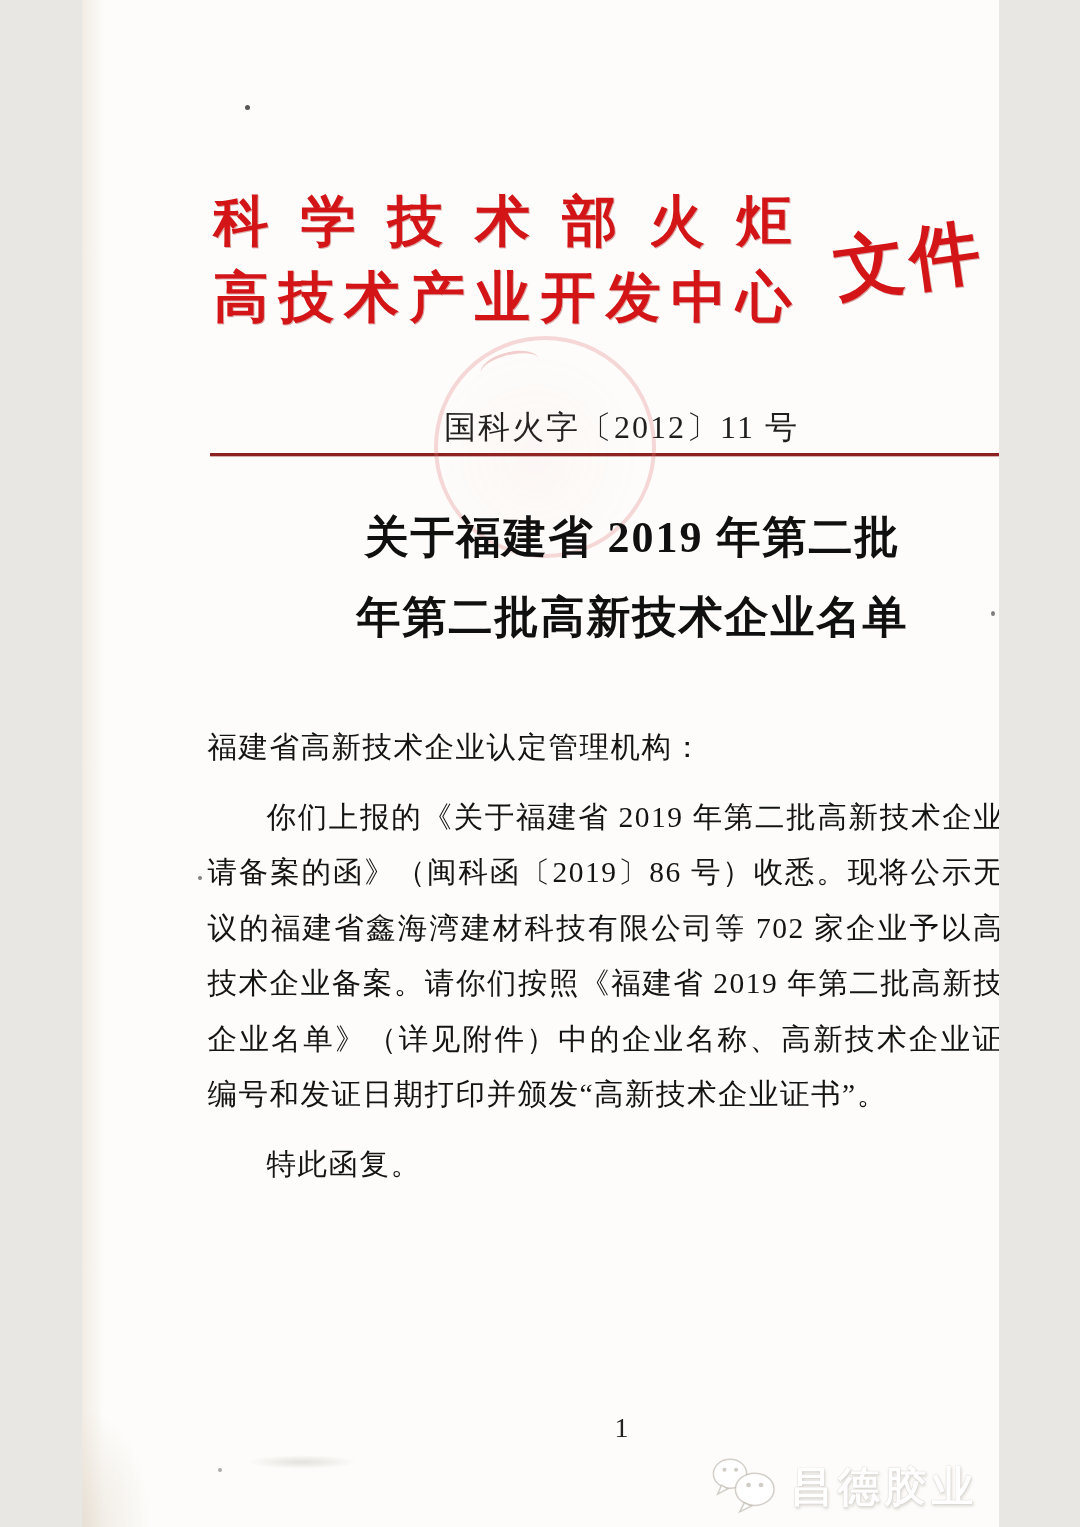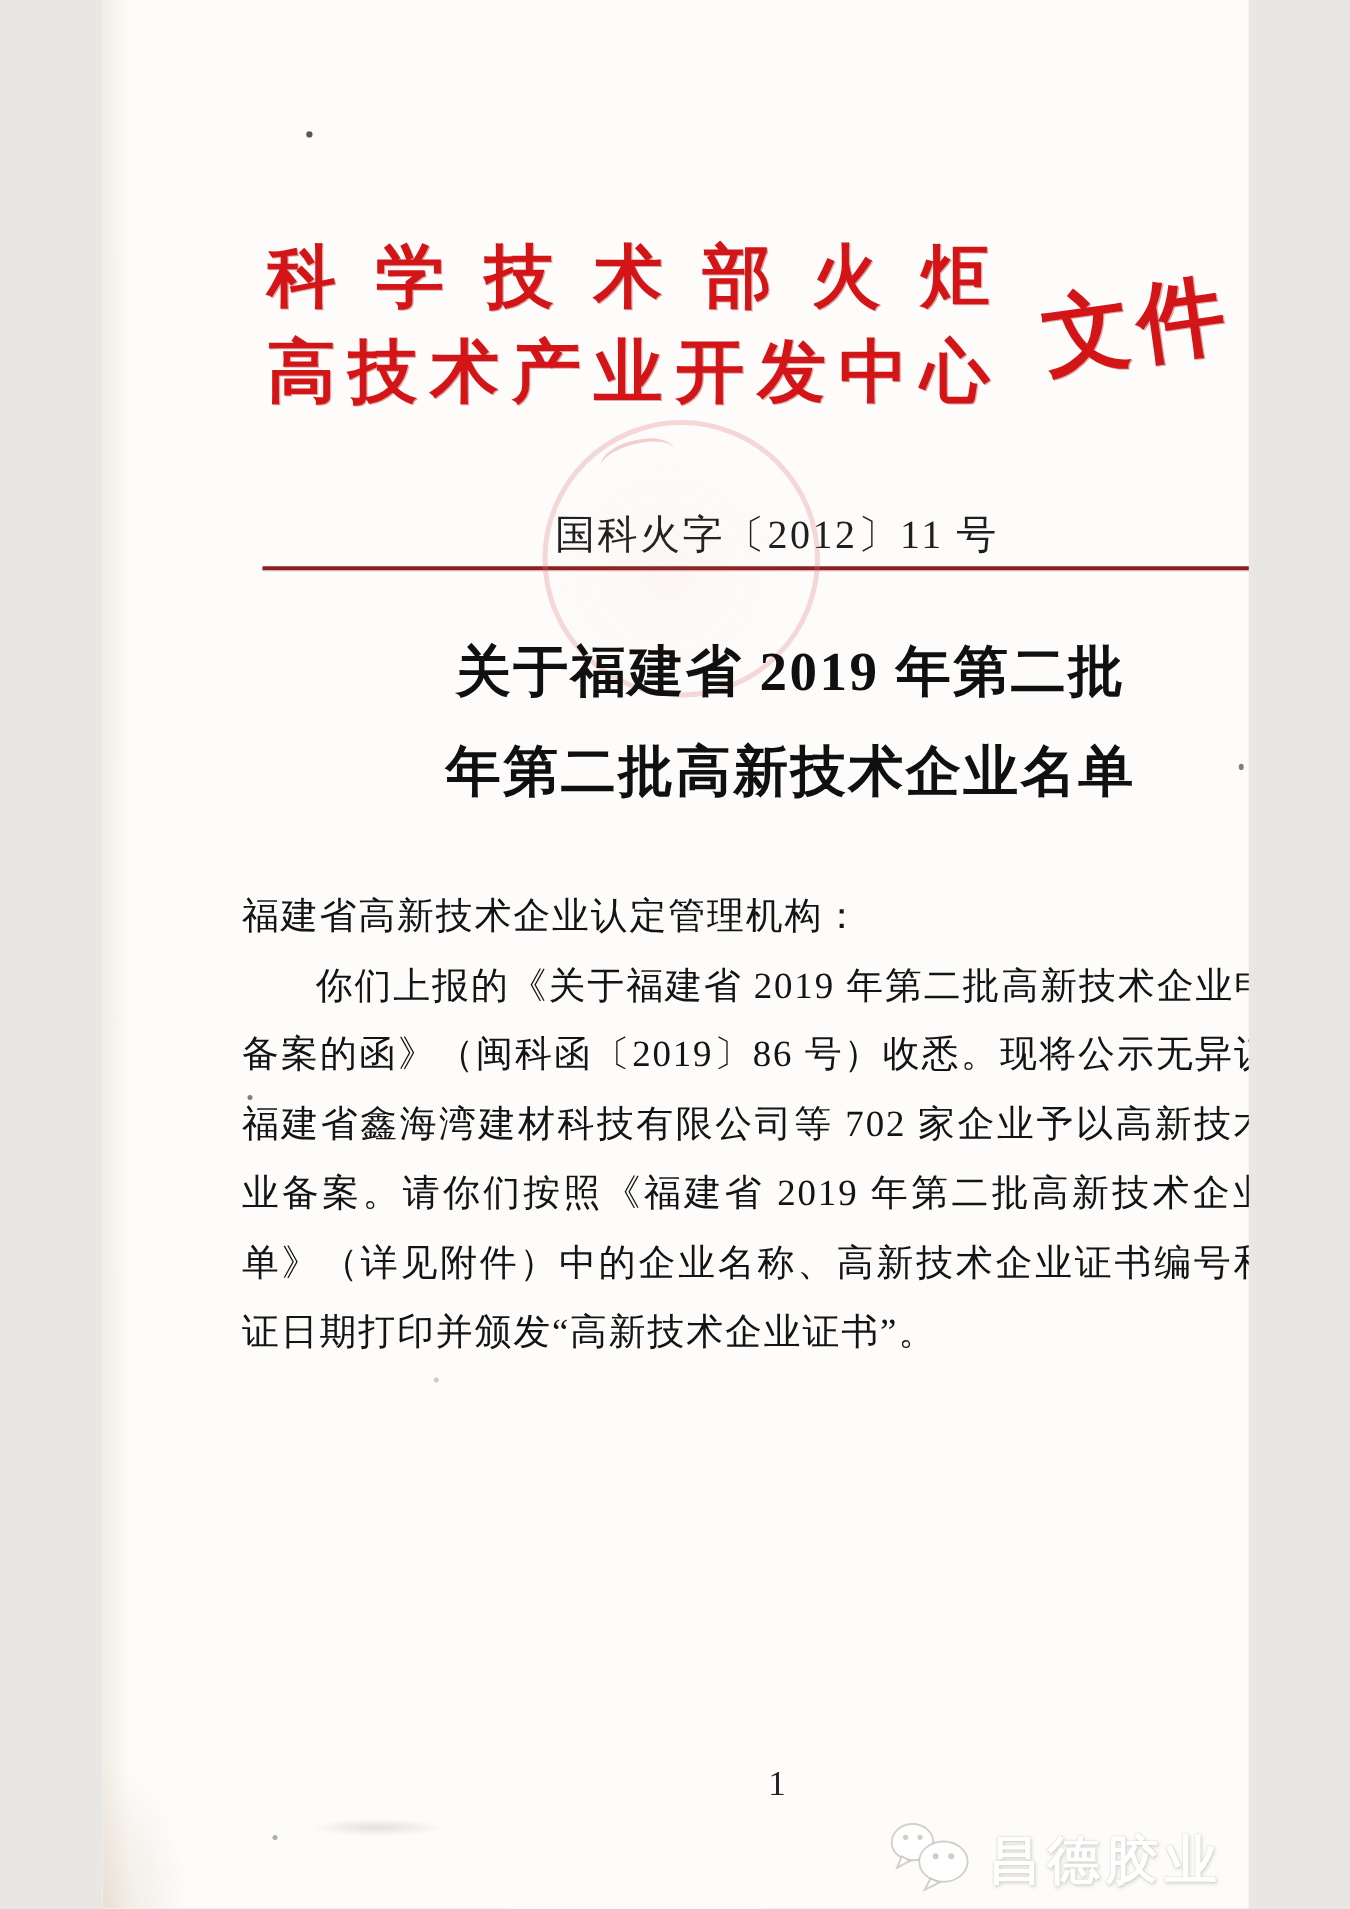--- a/index.html
+++ b/index.html
@@ -81,21 +81,21 @@
     text-align:center;font-size:44px;font-weight:bold;color:#101010;
     line-height:80px;letter-spacing:2px;
   }
 
   
   .body-text{
     position:absolute;left:112px;top:706px;width:856px;
     font-size:29.5px;line-height:55.5px;letter-spacing:1.5px;
     text-align:justify;color:#141414;
   }
-  .body-text p{margin:0;}
+  .body-text p{margin:14px;}
   .body-text p.para{text-indent:2em;}
 
   .page-number{
     position:absolute;left:0;top:1412px;width:1080px;
     text-align:center;font-size:28px;color:#222;
   }
 
   
   .watermark{
     position:absolute;right:20px;top:1456px;
@@ -131,20 +131,21 @@
   <div class="seal-wisp"></div>
 
   <h1 class="doc-title">
     <div>关于福建省 2019 年第二批</div>
     <div>年第二批高新技术企业名单</div>
   </h1>
 
   <div class="body-text">
     <p class="salutation">福建省高新技术企业认定管理机构：</p>
     <p class="para">你们上报的《关于福建省 2019 年第二批高新技术企业申请备案的函》（闽科函〔2019〕86 号）收悉。现将公示无异议的福建省鑫海湾建材科技有限公司等 702 家企业予以高新技术企业备案。请你们按照《福建省 2019 年第二批高新技术企业名单》（详见附件）中的企业名称、高新技术企业证书编号和发证日期打印并颁发“高新技术企业证书”。</p>
+    <p class="para">特此函复。</p>
   </div>
 
   <div class="page-number">1</div>
 
   <div class="watermark">
     <span>
       <svg width="70" height="58" viewBox="0 0 64 54" aria-hidden="true">
         <g fill="#ffffff" stroke="rgba(183,176,167,0.6)" stroke-width="1.4">
           <ellipse cx="19" cy="16.5" rx="15.5" ry="13.5"></ellipse>
           <path d="M11 27 L7.5 35.5 L17 30.5 Z"></path>

